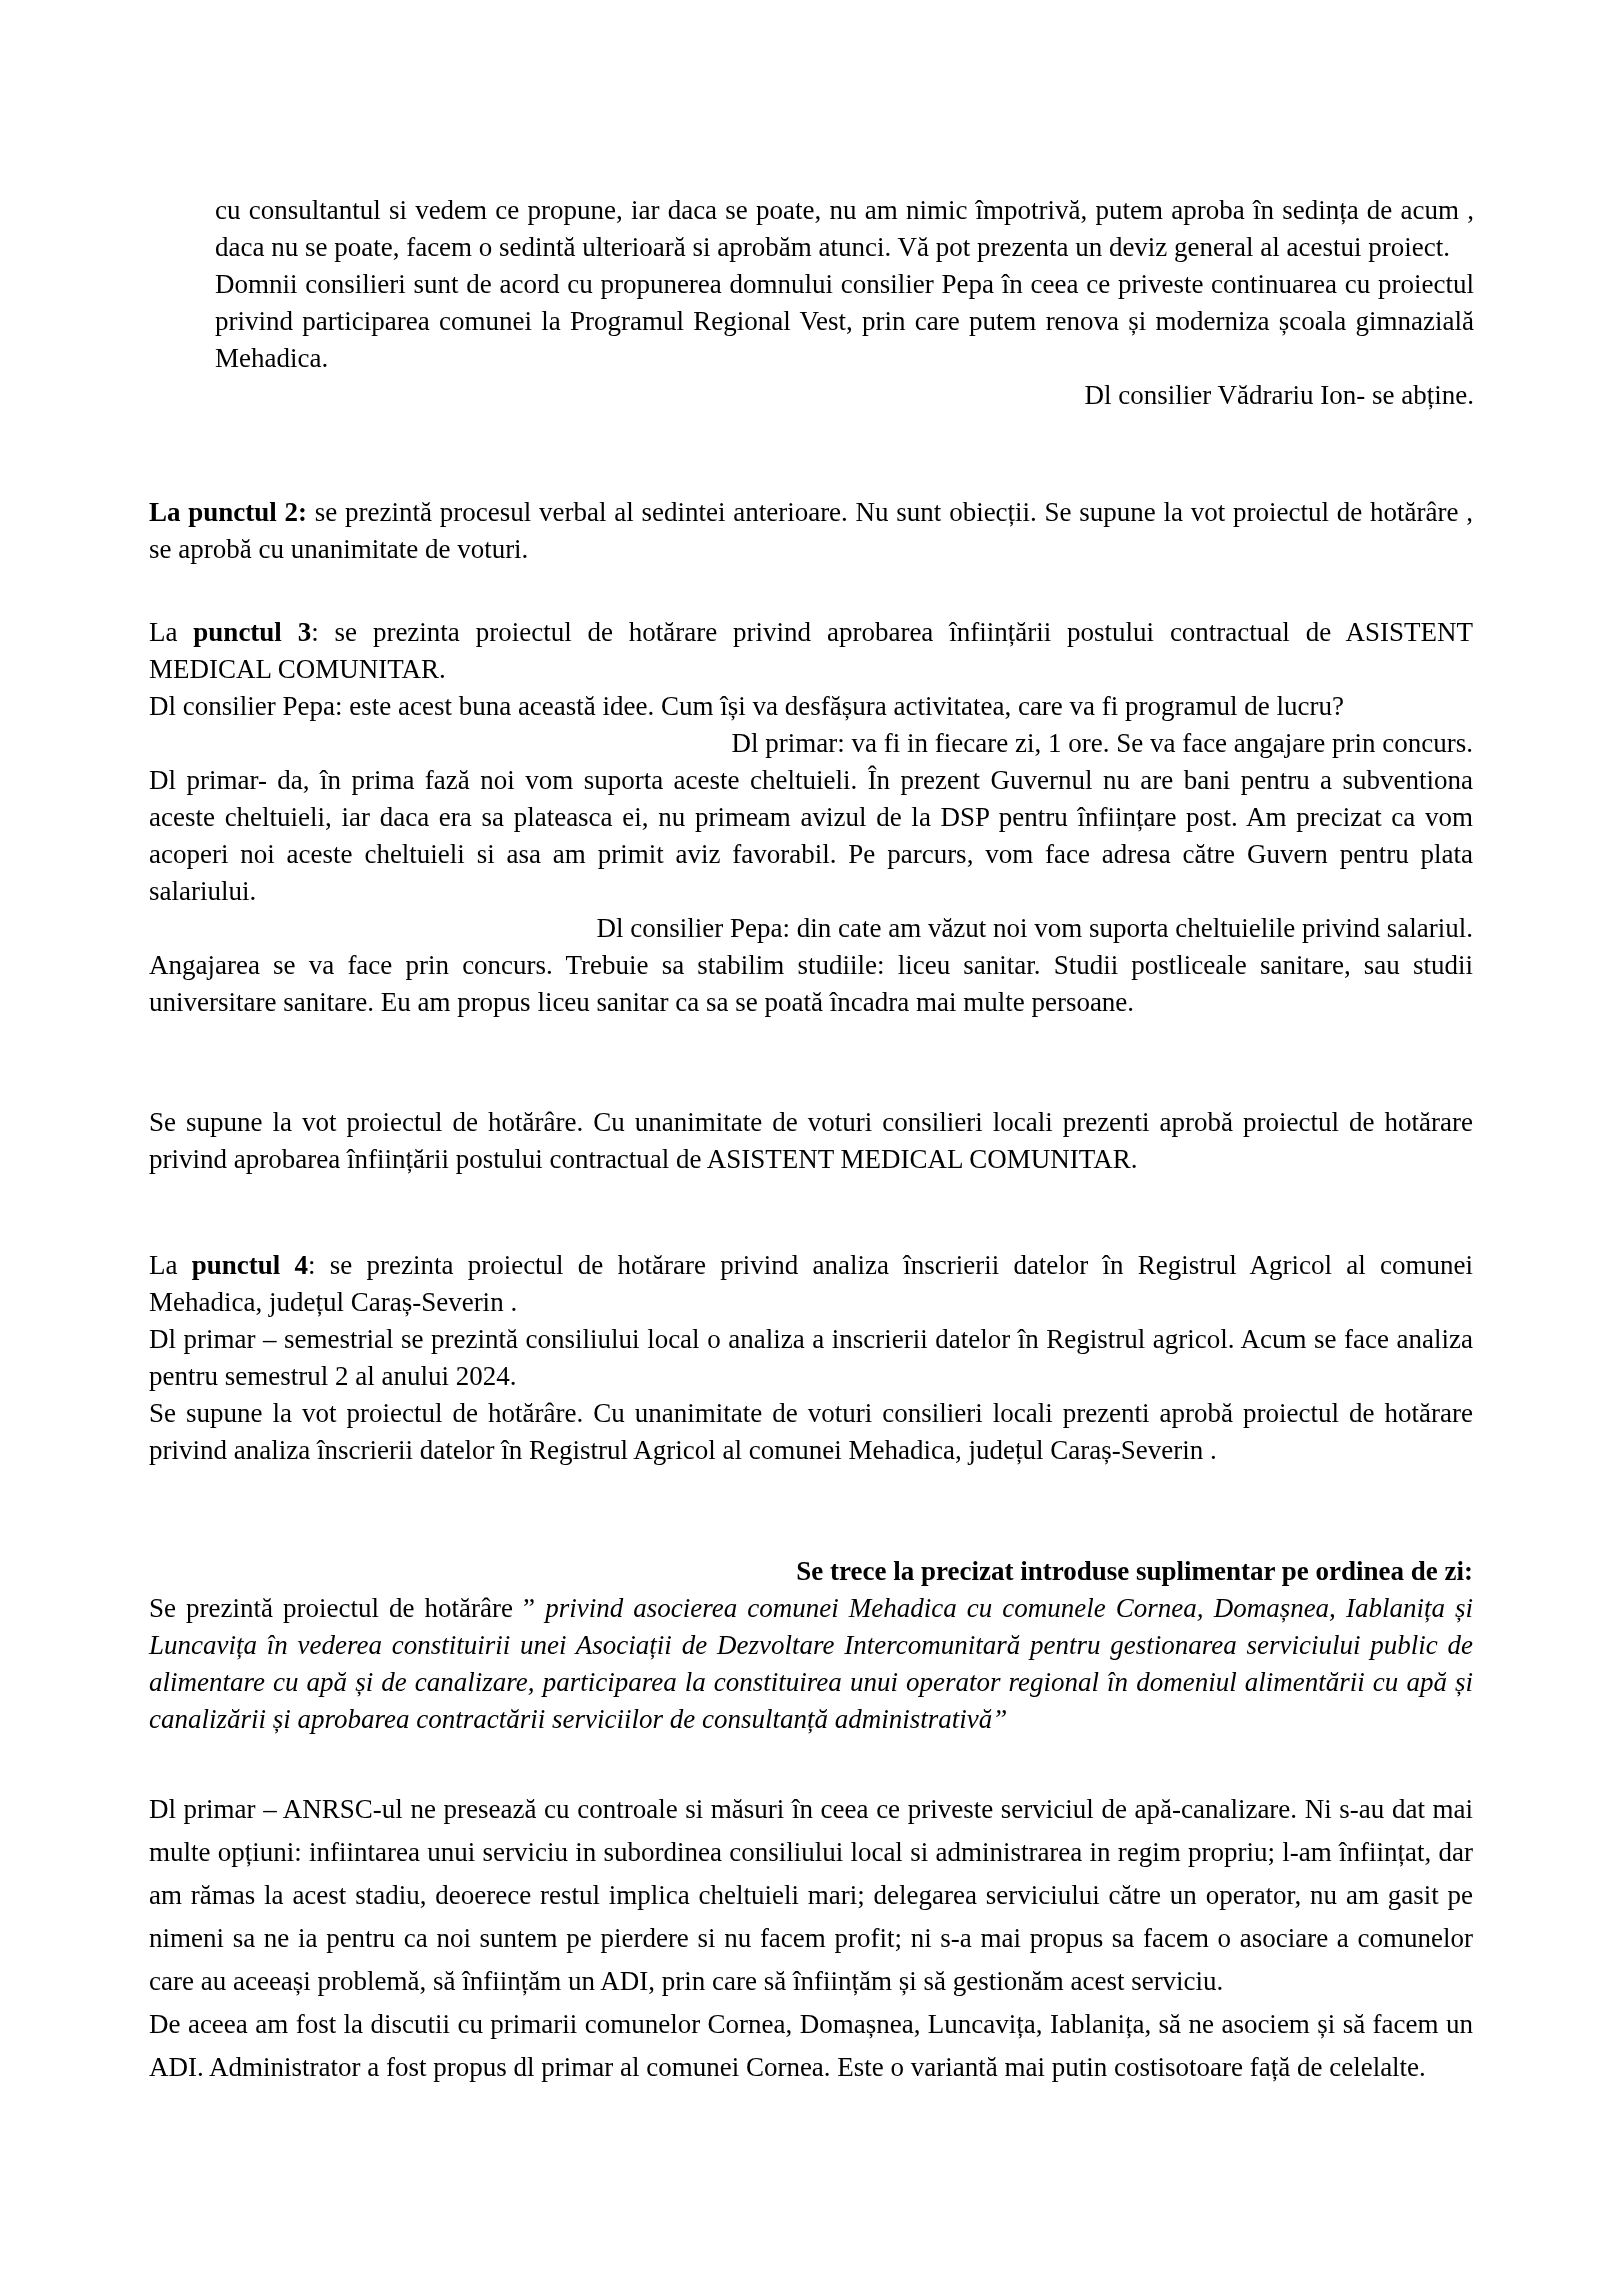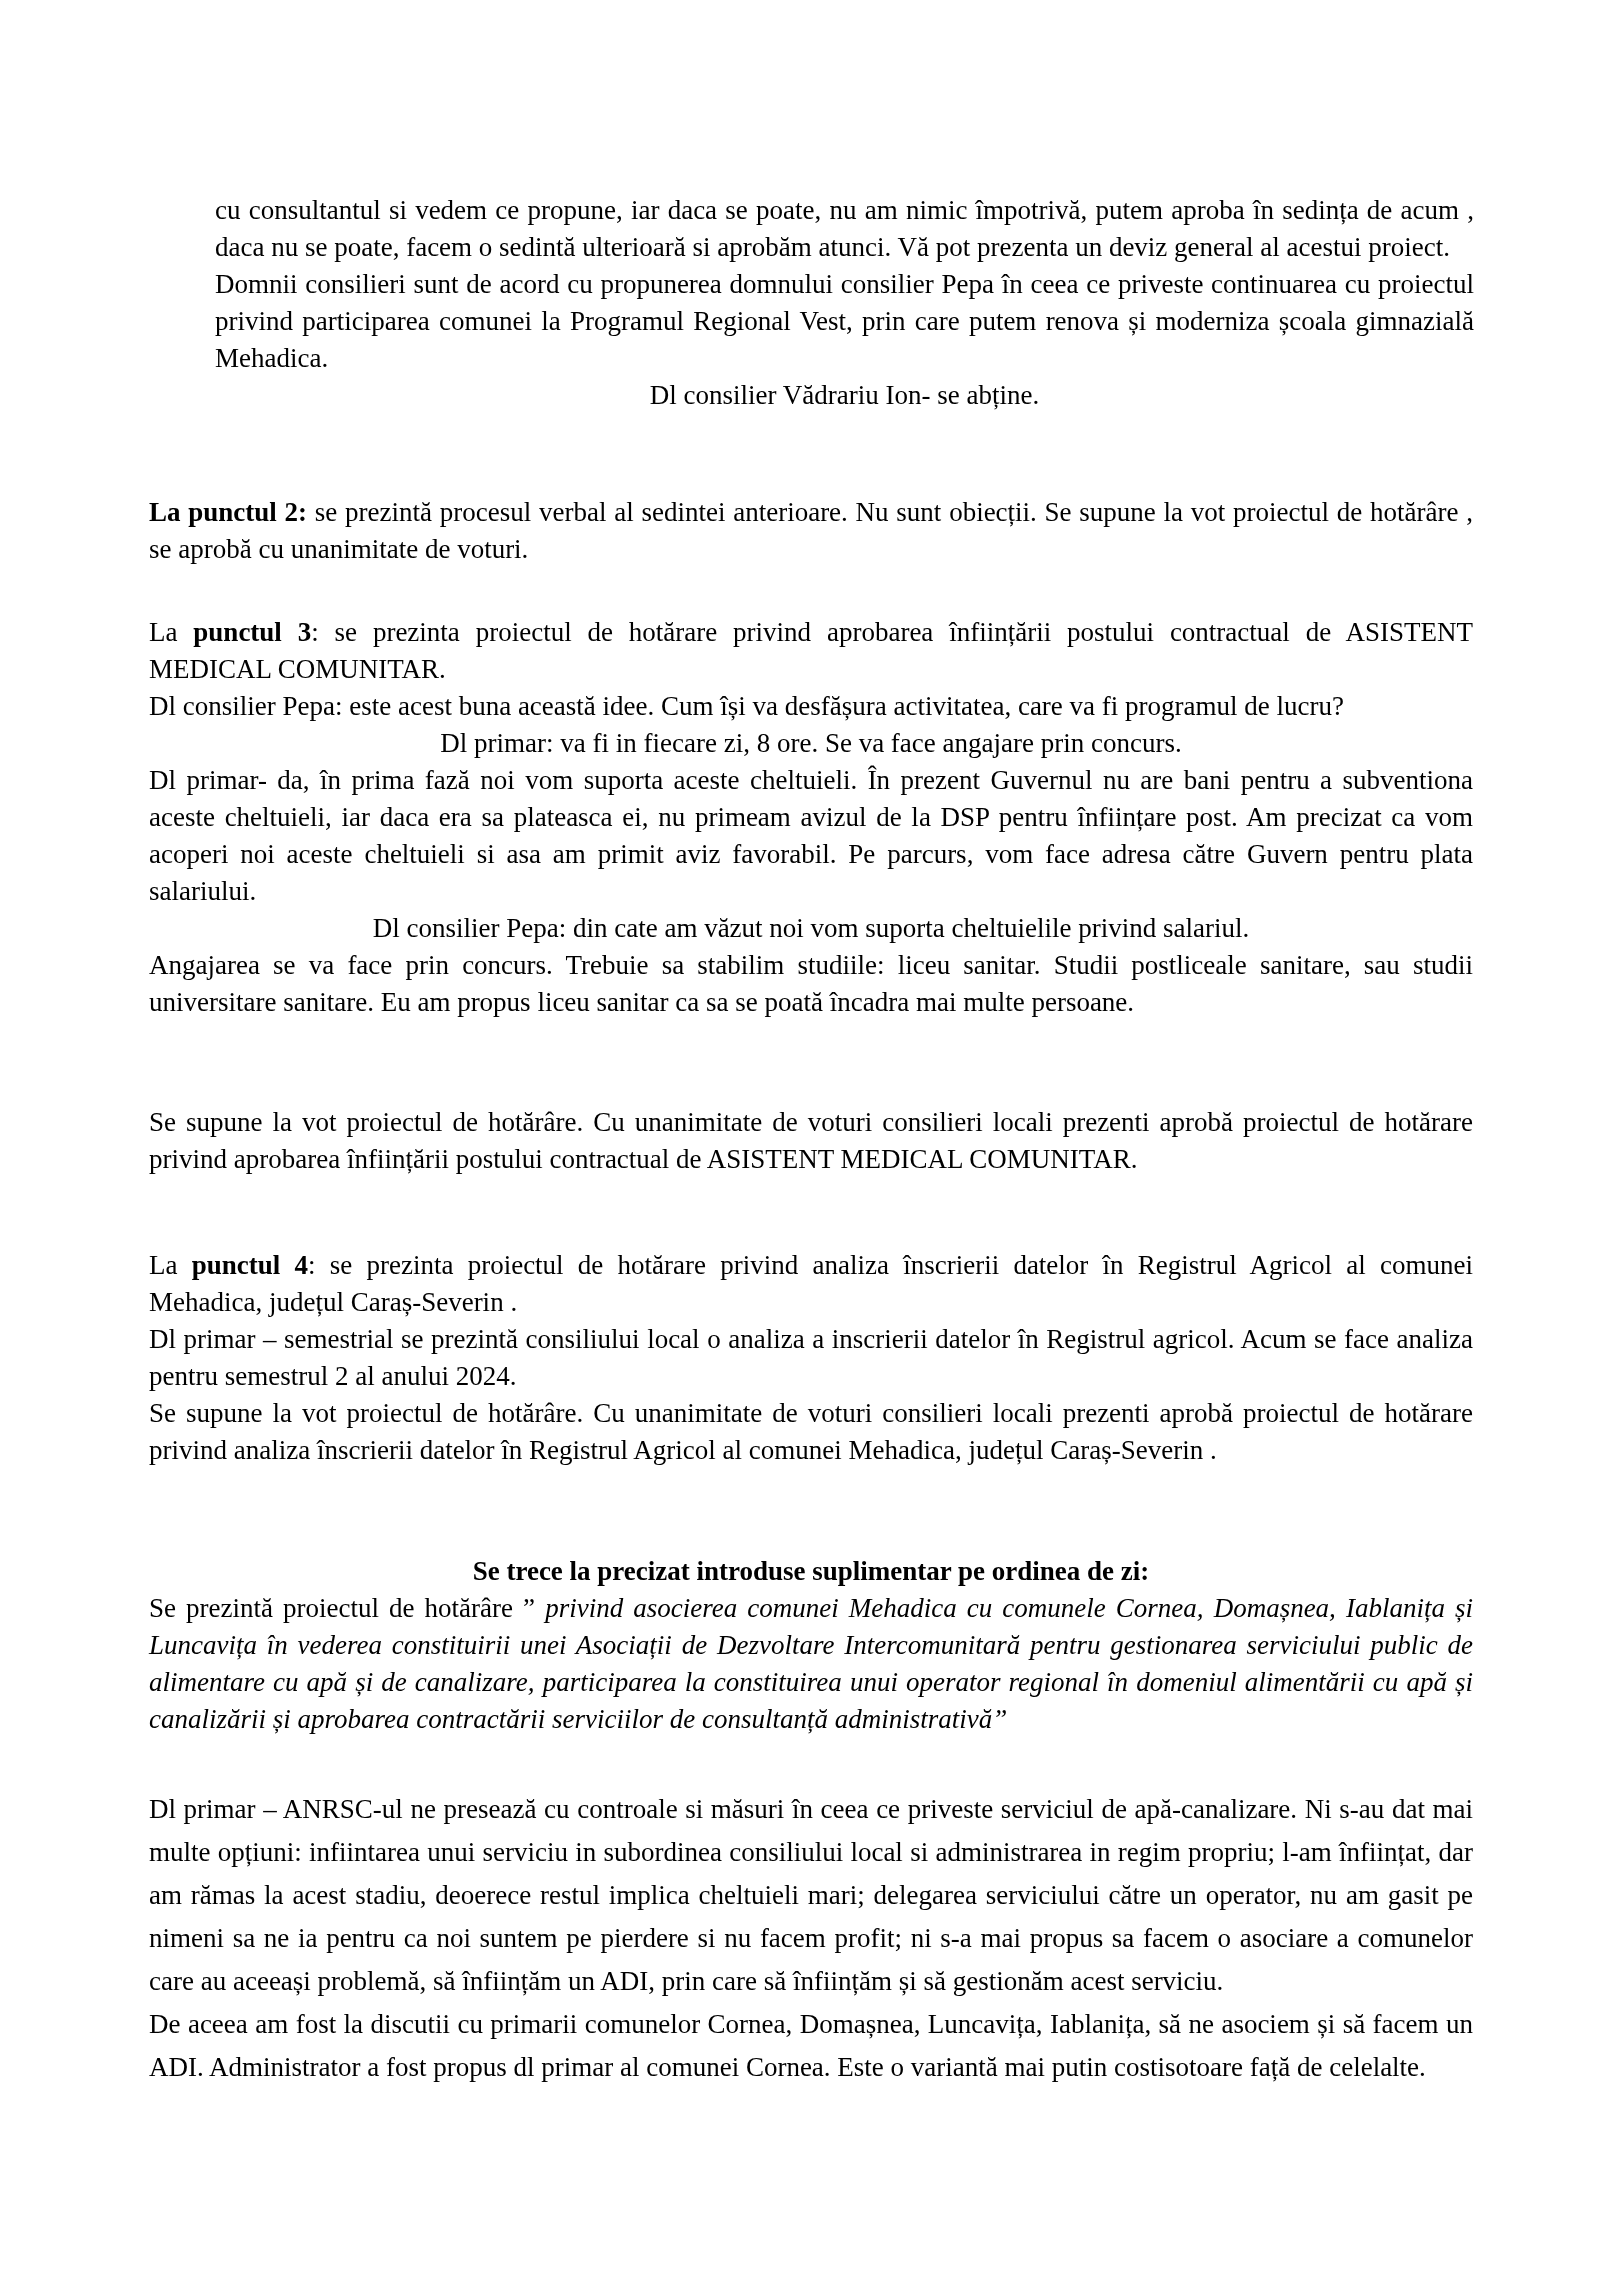--- a/index.html
+++ b/index.html
@@ -6,21 +6,21 @@
   body {
     width: 1621px; height: 2293px; position: relative; overflow: hidden;
     font-family: "Liberation Serif", "DejaVu Serif", serif;
     color: #000000;
     font-size: 27px;
   }
   .page { position: absolute; left: 0; top: 0; width: 1621px; height: 2160px; }
   .block { position: absolute; left: 149px; width: 1324px; }
   .indent { left: 215px; width: 1259px; }
   .p { margin: 0; line-height: 37px; text-align: justify; }
-  .p.left { text-align: center; }
+  .p.left { text-align: right; }
   .wide .p { line-height: 43px; }
   b, .bold { font-weight: bold; margin-top: 28px; }
   i, .ital { font-style: italic; }
 </style>
 </head>
 <body>
 
 <div class="page">
 
   <div class="block indent" style="top:192px;">
@@ -29,21 +29,21 @@
     <p class="p left">Dl consilier Vădrariu Ion- se abține.</p>
   </div>
 
   <div class="block" style="top:494px;">
     <p class="p"><b>La punctul 2:</b><span>  se prezintă procesul verbal al sedintei anterioare. Nu sunt obiecții. Se supune la vot proiectul de hotărâre , se aprobă cu unanimitate de voturi.</span></p>
   </div>
 
   <div class="block" style="top:614px;">
     <p class="p"><span>La </span><b>punctul 3</b><span>: se prezinta proiectul de hotărare  privind aprobarea înființării postului contractual de ASISTENT MEDICAL COMUNITAR.</span></p>
     <p class="p">Dl consilier Pepa: este acest buna această idee. Cum își va desfășura activitatea, care va fi programul de lucru?</p>
-    <p class="p left">Dl primar: va fi in fiecare zi, 8 ore. Se va face angajare prin concurs.</p>
+    <p class="p left">Dl primar: va fi in fiecare zi, 1 ore. Se va face angajare prin concurs.</p>
     <p class="p">Dl primar- da, în prima fază noi vom suporta aceste cheltuieli. În prezent Guvernul nu are bani pentru a subventiona aceste cheltuieli, iar daca era sa plateasca ei, nu primeam avizul de la DSP pentru înființare post. Am precizat ca vom acoperi noi aceste cheltuieli si asa am primit aviz favorabil. Pe parcurs, vom face adresa către Guvern pentru plata salariului.</p>
     <p class="p left">Dl consilier Pepa: din cate am văzut noi vom suporta cheltuielile privind salariul.</p>
     <p class="p">Angajarea se va face prin  concurs. Trebuie sa stabilim studiile: liceu sanitar. Studii postliceale sanitare, sau studii universitare sanitare. Eu am propus liceu sanitar ca sa se poată încadra mai multe persoane.</p>
   </div>
 
   <div class="block" style="top:1104px;">
     <p class="p">Se supune la vot proiectul de hotărâre. Cu unanimitate de voturi consilieri locali prezenti aprobă proiectul de hotărare  privind aprobarea înființării postului contractual de ASISTENT MEDICAL COMUNITAR.</p>
   </div>
 
   <div class="block" style="top:1247px;">

